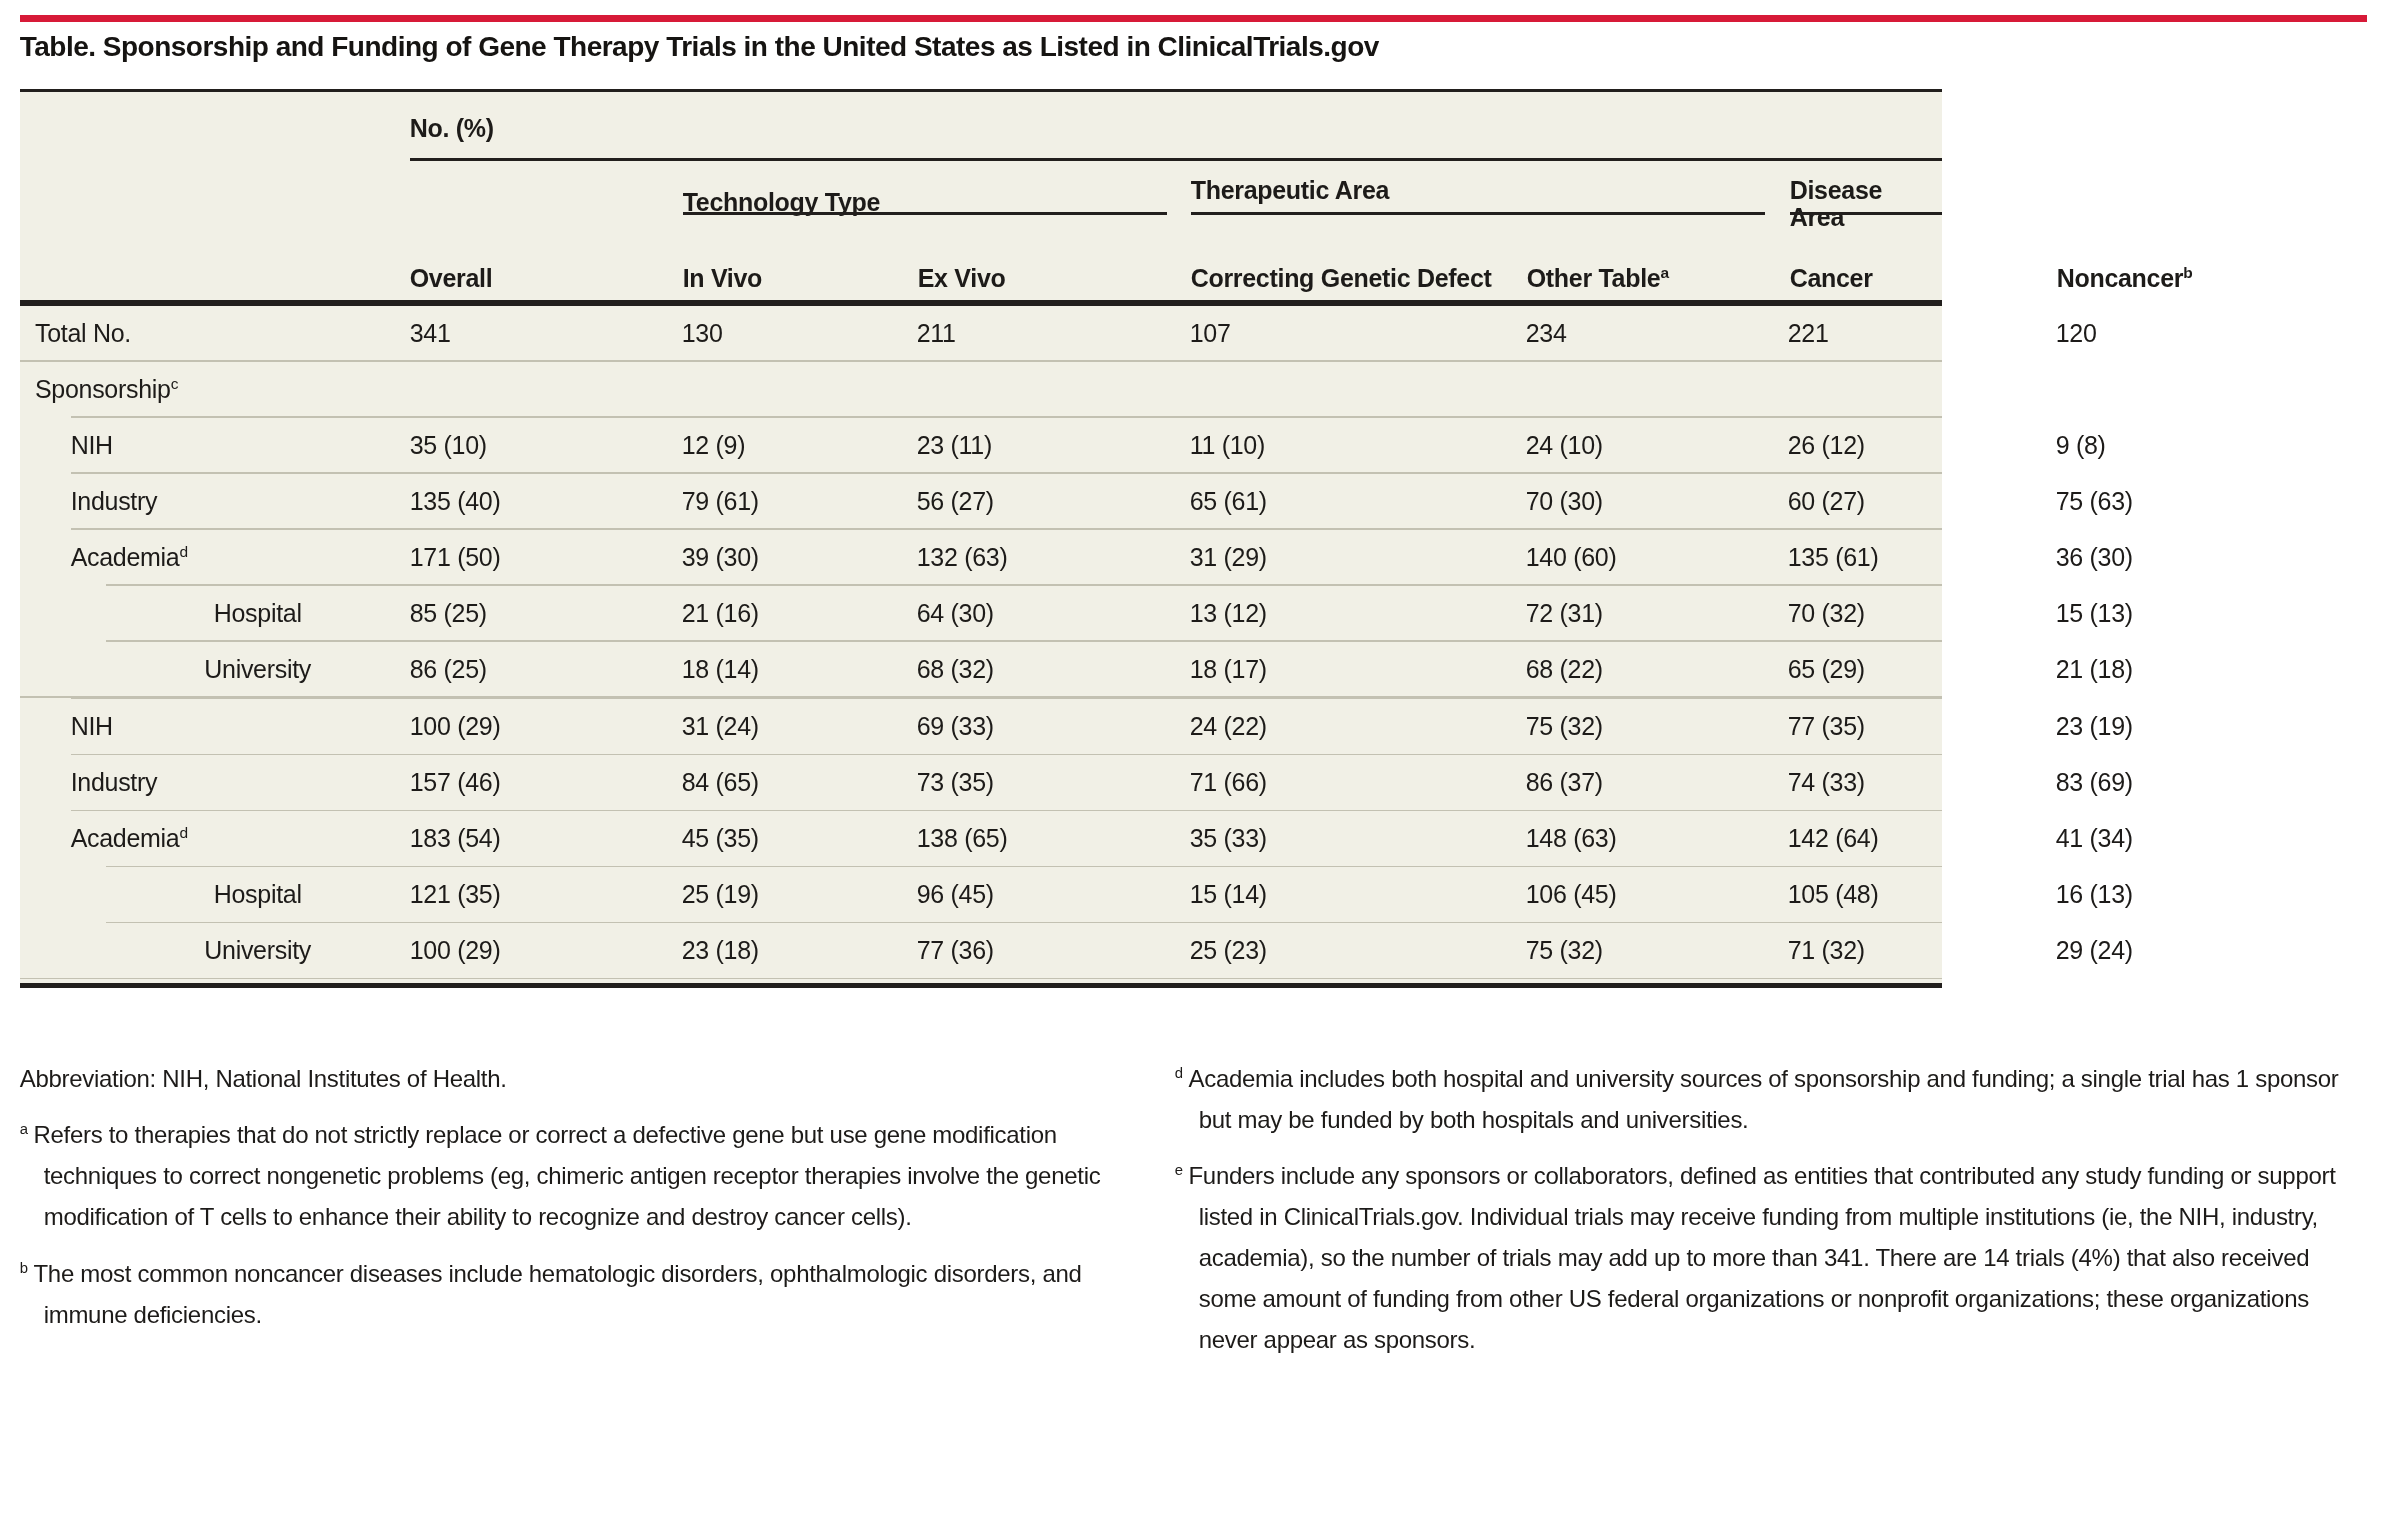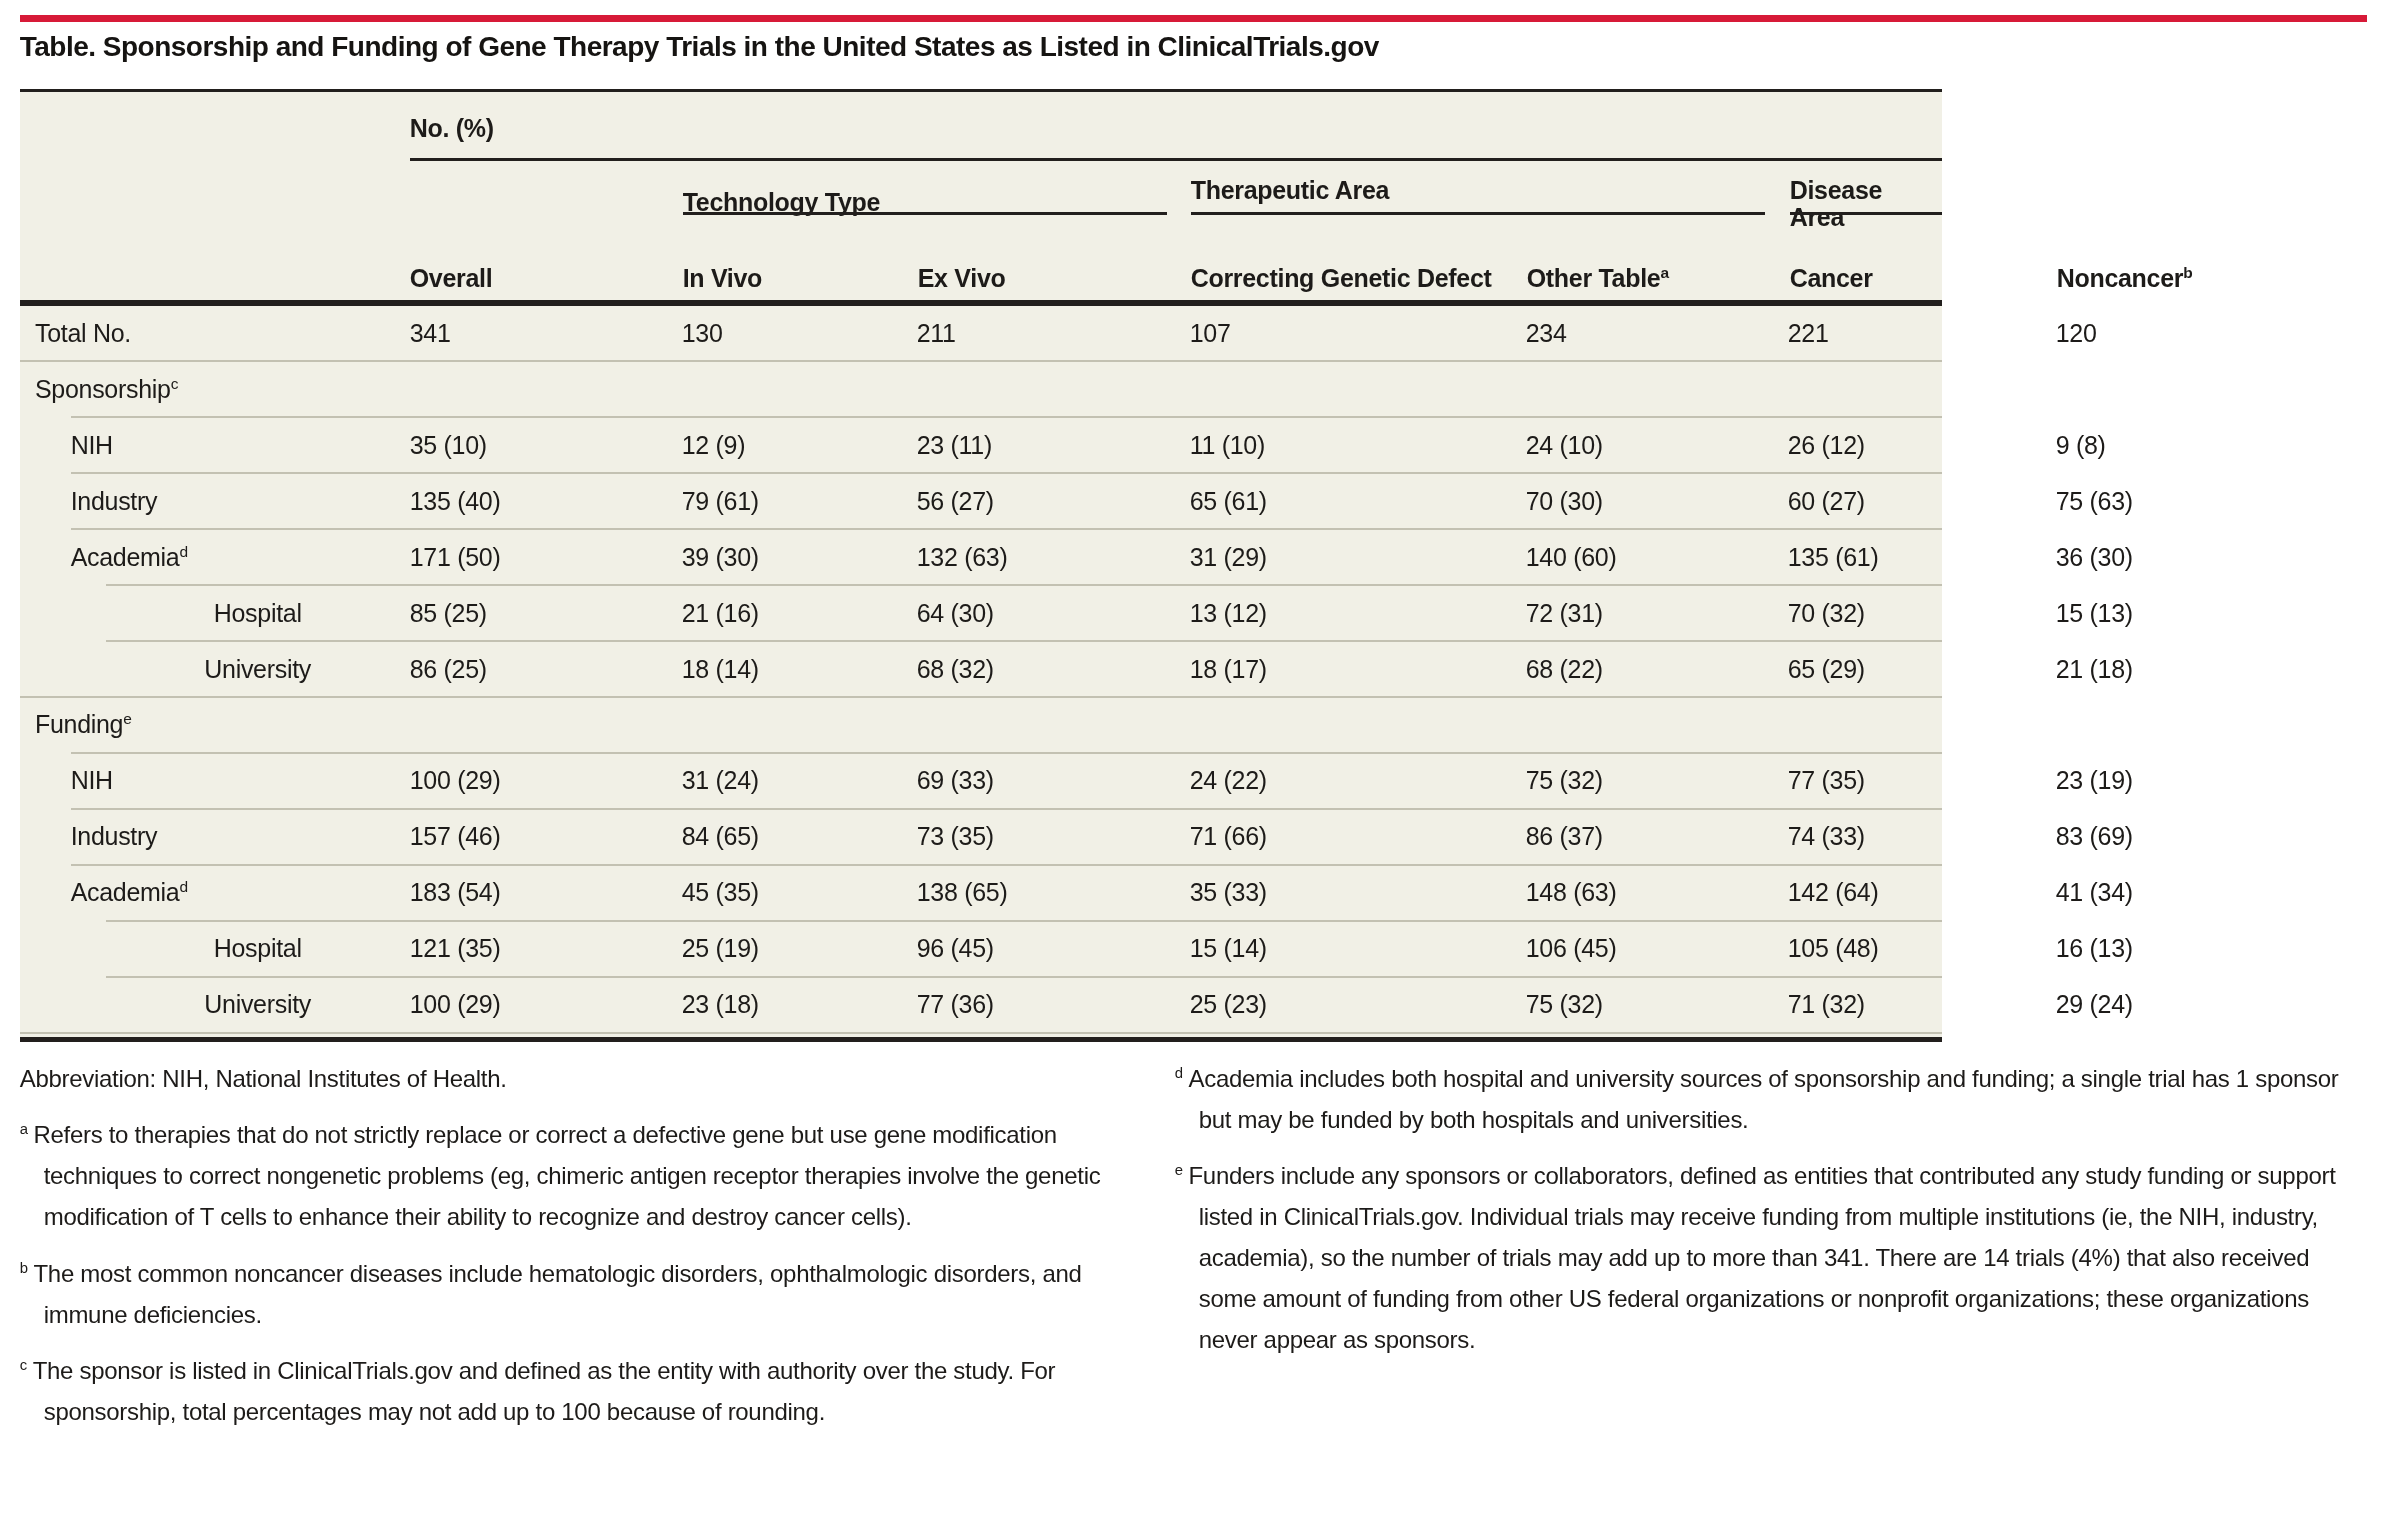--- a/index.html
+++ b/index.html
@@ -185,30 +185,20 @@
       <div class="cell">86 (25)</div>
       <div class="cell">18 (14)</div>
       <div class="cell">68 (32)</div>
       <div class="cell">18 (17)</div>
       <div class="cell">68 (22)</div>
       <div class="cell">65 (29)</div>
       <div class="cell">21 (18)</div>
     </div>
 
     <div class="sep i0"></div>
-    <div class="trow">
-      <div class="cell label ind0"><span>Funding</span><sup>e</sup></div>
-      <div class="cell"></div>
-        <div class="cell"></div>
-        <div class="cell"></div>
-        <div class="cell"></div>
-        <div class="cell"></div>
-        <div class="cell"></div>
-        <div class="cell"></div>
-    </div>
 
     <div class="sep i1"></div>
     <div class="trow">
       <div class="cell label ind1"><span>NIH</span><sup></sup></div>
       <div class="cell">100 (29)</div>
       <div class="cell">31 (24)</div>
       <div class="cell">69 (33)</div>
       <div class="cell">24 (22)</div>
       <div class="cell">75 (32)</div>
       <div class="cell">77 (35)</div>
@@ -266,21 +256,20 @@
     <div class="bot-thin"></div>
     <div class="bot-gap"></div>
     <div class="bot-thick"></div>
   </div>
 
   <div class="footnotes">
     <div class="fcol-left">
       <div class="abbr">Abbreviation: NIH, National Institutes of Health.</div>
       <div class="fn"><sup>a</sup><span>Refers to therapies that do not strictly replace or correct a defective gene but use gene modification techniques to correct nongenetic problems (eg, chimeric antigen receptor therapies involve the genetic modification of T cells to enhance their ability to recognize and destroy cancer cells).</span></div>
       <div class="fn"><sup>b</sup><span>The most common noncancer diseases include hematologic disorders, ophthalmologic disorders, and immune deficiencies.</span></div>
-      <div class="fn"><sup>c</sup><span>The sponsor is listed in ClinicalTrials.gov and defined as the entity with authority over the study. For sponsorship, total percentages may not add up to 100 because of rounding.</span></div>
     </div>
     <div class="fcol-right">
       <div class="fn"><sup>d</sup><span>Academia includes both hospital and university sources of sponsorship and funding; a single trial has 1 sponsor but may be funded by both hospitals and universities.</span></div>
       <div class="fn"><sup>e</sup><span>Funders include any sponsors or collaborators, defined as entities that contributed any study funding or support listed in ClinicalTrials.gov. Individual trials may receive funding from multiple institutions (ie, the NIH, industry, academia), so the number of trials may add up to more than 341. There are 14 trials (4%) that also received some amount of funding from other US federal organizations or nonprofit organizations; these organizations never appear as sponsors.</span></div>
     </div>
   </div>
 
 </div>
 
 

